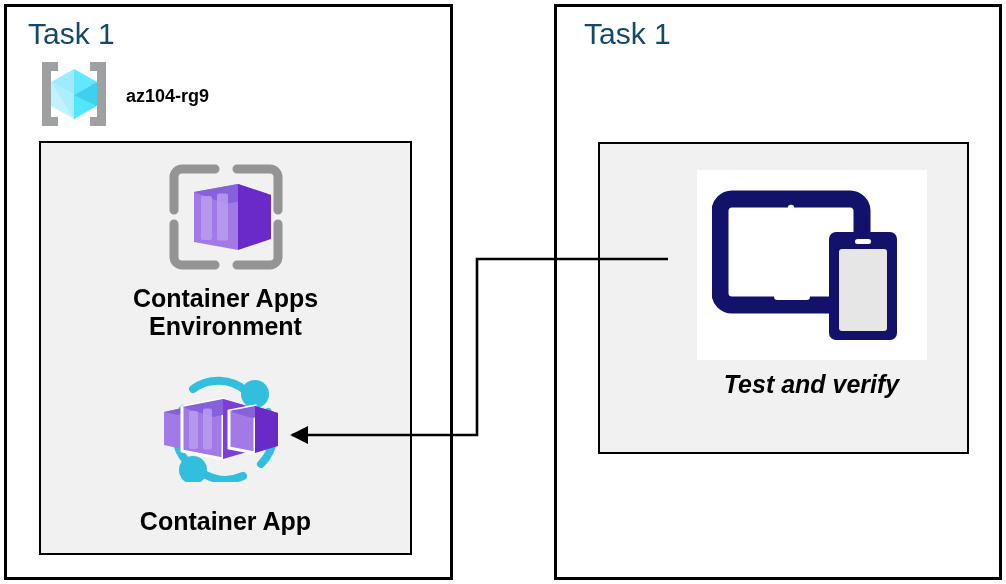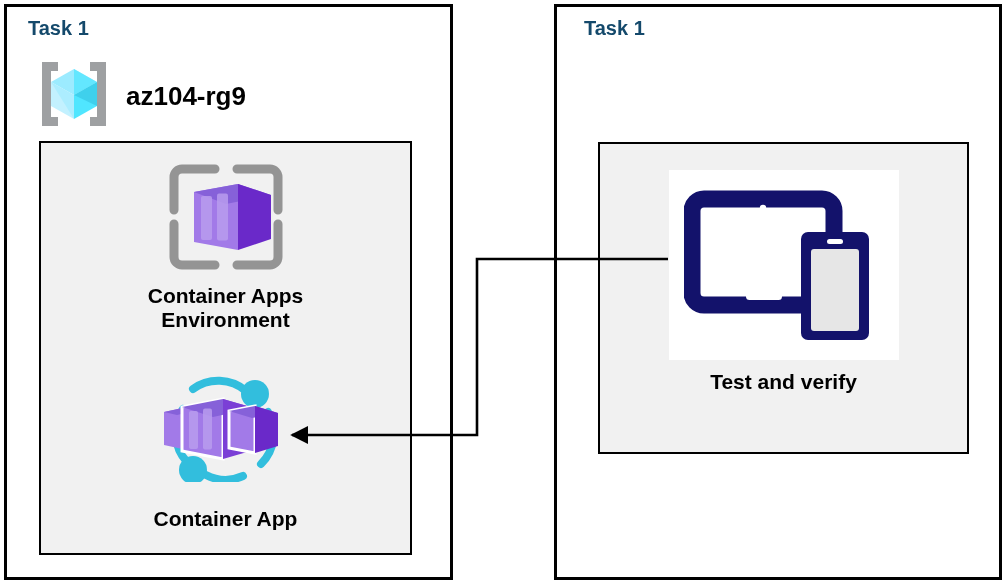--- a/index.html
+++ b/index.html
@@ -26,40 +26,40 @@
     position: absolute;
     background: #ffffff;
     border: 3px solid #000000;
     box-sizing: border-box;
   }
   #task1-panel { left: 4px;   top: 4px; width: 449px; height: 576px; }
   #task2-panel { left: 554px; top: 4px; width: 448px; height: 576px; }
 
   .task-label {
     position: absolute;
-    font-size: 20px;
-    font-weight: bold;
+    font-size: 30px;
+    font-weight: normal;
     color: #14496b;
     letter-spacing: 0px;
     white-space: nowrap;
   }
   #task1-label { left: 28px;  top: 17px; }
   #task2-label { left: 584px; top: 17px; }
 
   
   #rg-row {
     position: absolute;
     left: 36px;
     top: 58px;
     display: flex;
     align-items: center;
     gap: 14px;
   }
   #rg-name {
-    font-size: 26px;
+    font-size: 18px;
     font-weight: bold;
     color: #000000;
     white-space: nowrap;
     text-align: right;
   }
 
   
   .inner-box {
     position: absolute;
     background: #f1f1f1;
@@ -70,35 +70,35 @@
   #task2-inner { left: 598px; top: 142px; width: 371px; height: 312px; }
 
   
   .node {
     position: absolute;
     display: flex;
     flex-direction: column;
     align-items: center;
   }
   .node-label {
-    font-size: 21px;
+    font-size: 25px;
     font-weight: bold;
     color: #000000;
     text-align: center;
     line-height: 1.12;
     white-space: pre-line;
   }
 
   #node-cae     { left: 39px;  top: 158px; width: 373px; }
   #node-cae .node-label { margin-top: 4px; }
 
   #node-ca      { left: 39px;  top: 374px; width: 373px; }
   #node-ca .node-label { margin-top: 21px; }
 
-  #node-test    { left: 598px; top: 170px; width: 371px; }
+  #node-test    { left: 626px; top: 170px; width: 371px; font-style: italic; }
   #node-test .node-label { margin-top: 10px; }
 
   .icon-plate-white {
     background: #ffffff;
     display: flex;
     align-items: center;
     justify-content: center;
   }
 
   

